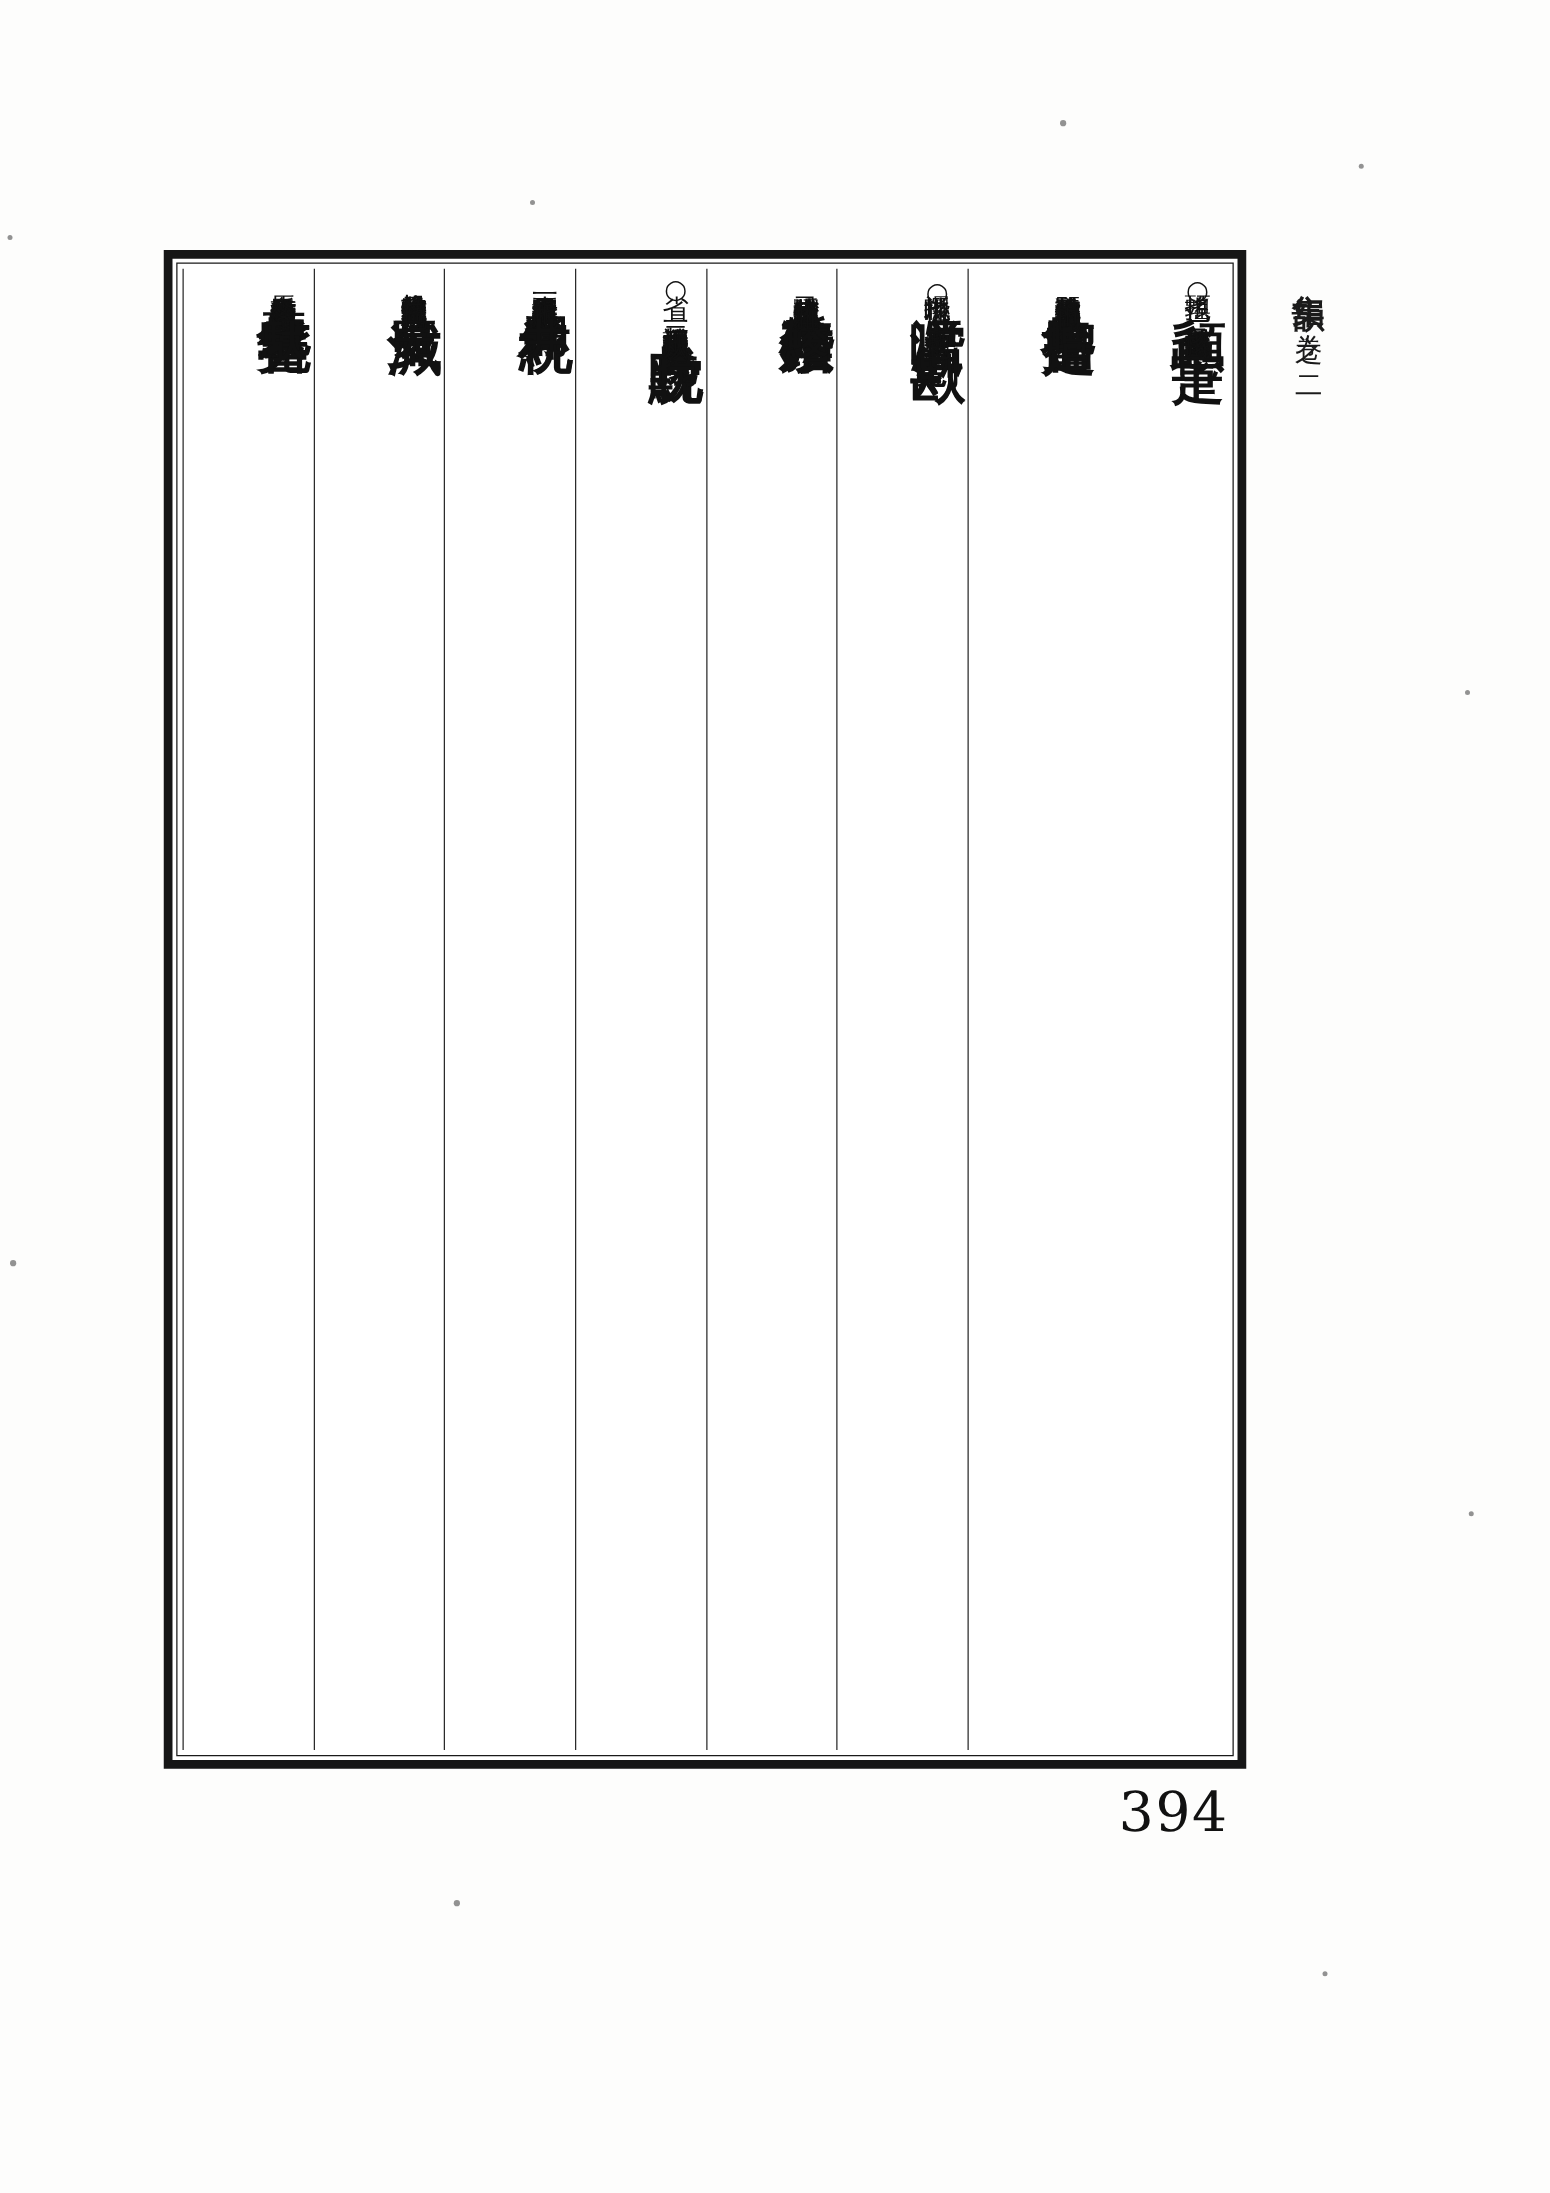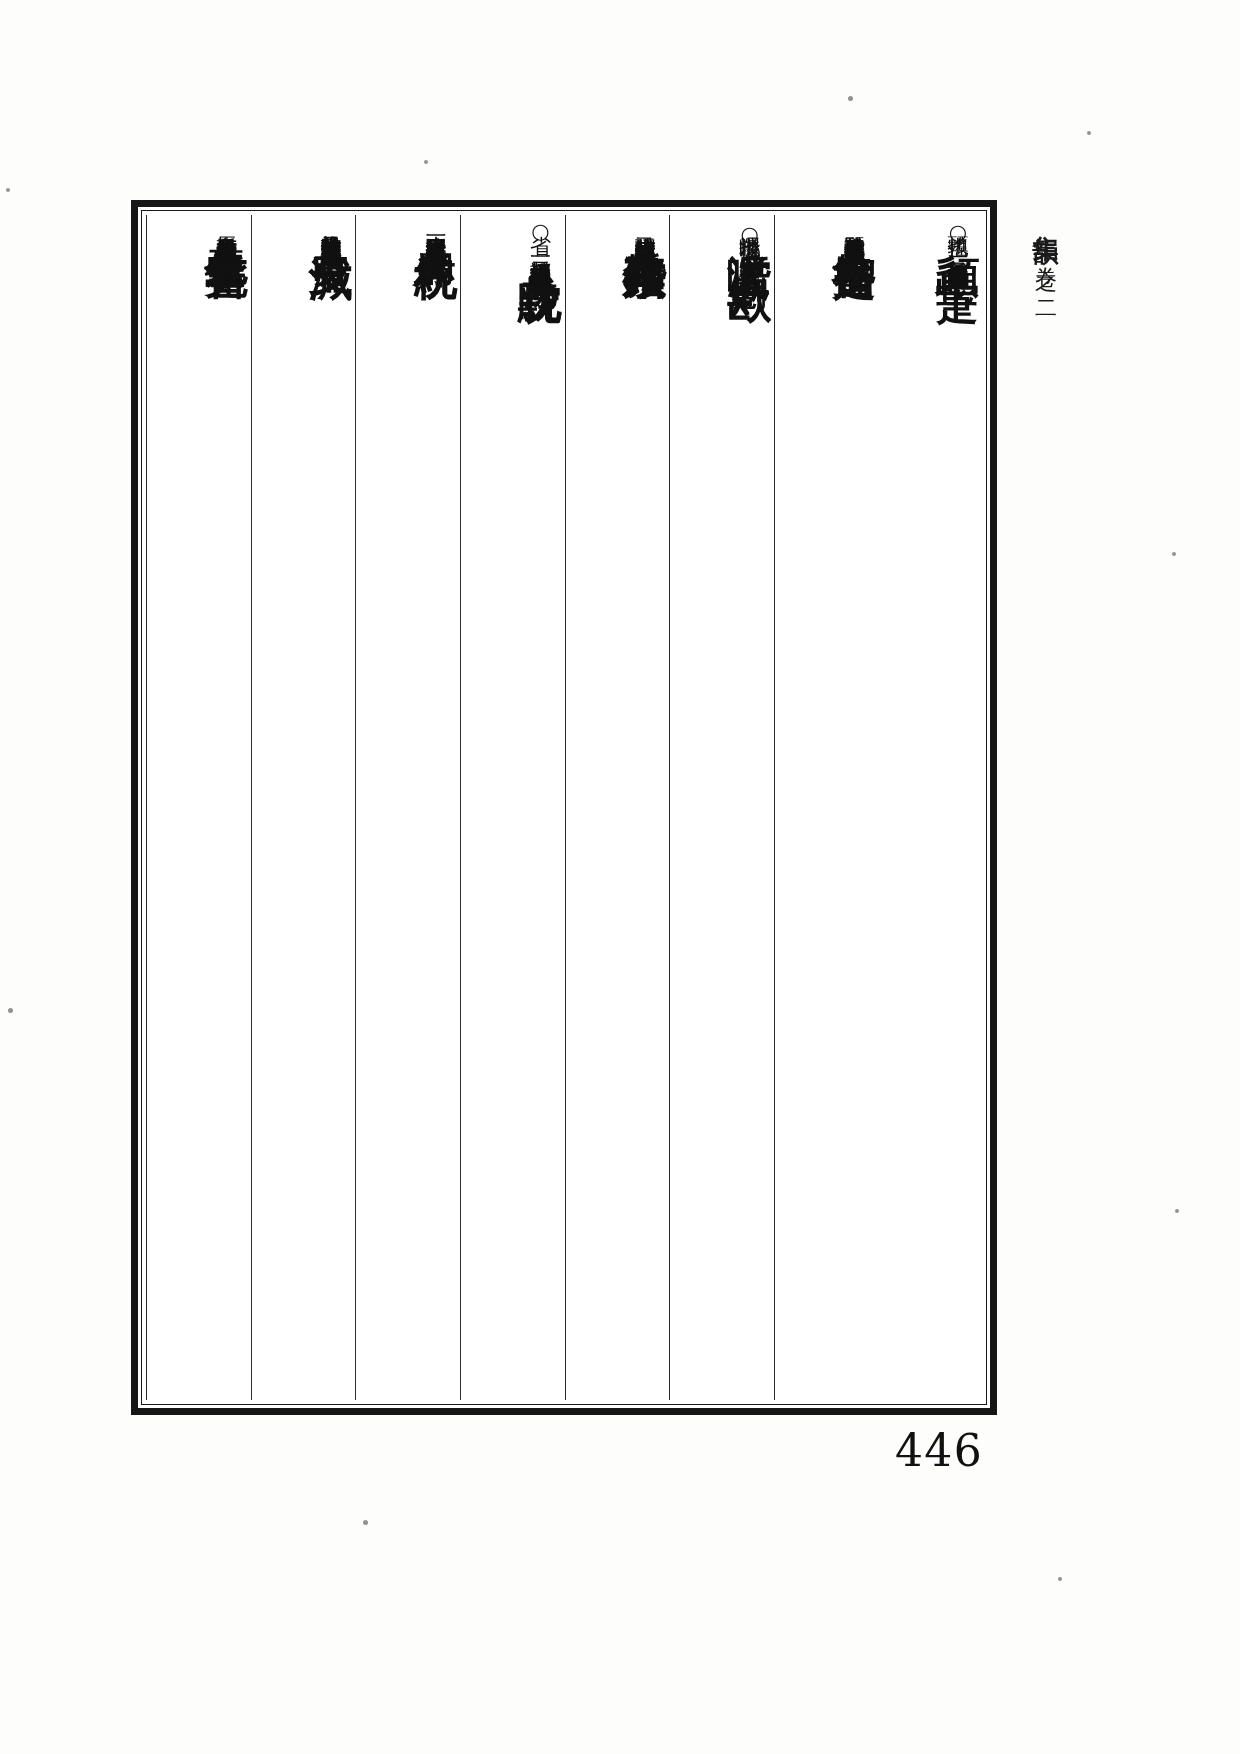--- a/index.html
+++ b/index.html
@@ -197,15 +197,15 @@
 
       <div class="text-column">
         <div class="col-inner">
           <span class="gloss">名馬</span><span class="head">髧</span><span class="gloss">髮垂兒</span><span class="head">簪簪</span><span class="gloss">作簪竹名或</span><span class="mid">頇</span><span class="gloss">顑頇醜也</span><span class="mid">箴籃攬</span><span class="gloss">類篦</span><span class="mid">馱</span>
         </div>
       </div>
 
     </div>
   </div>
 
-  <div id="page-number">446</div>
+  <div id="page-number">394</div>
 
 </div>
 
 </body></html>

